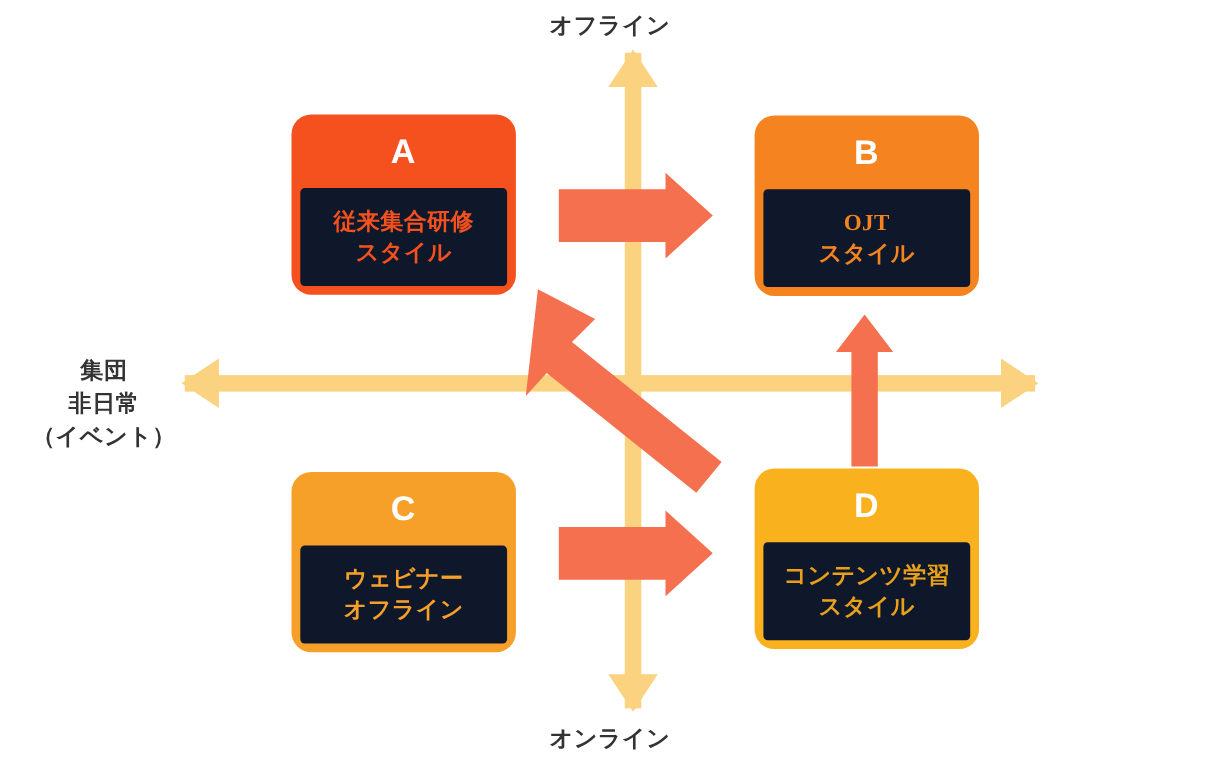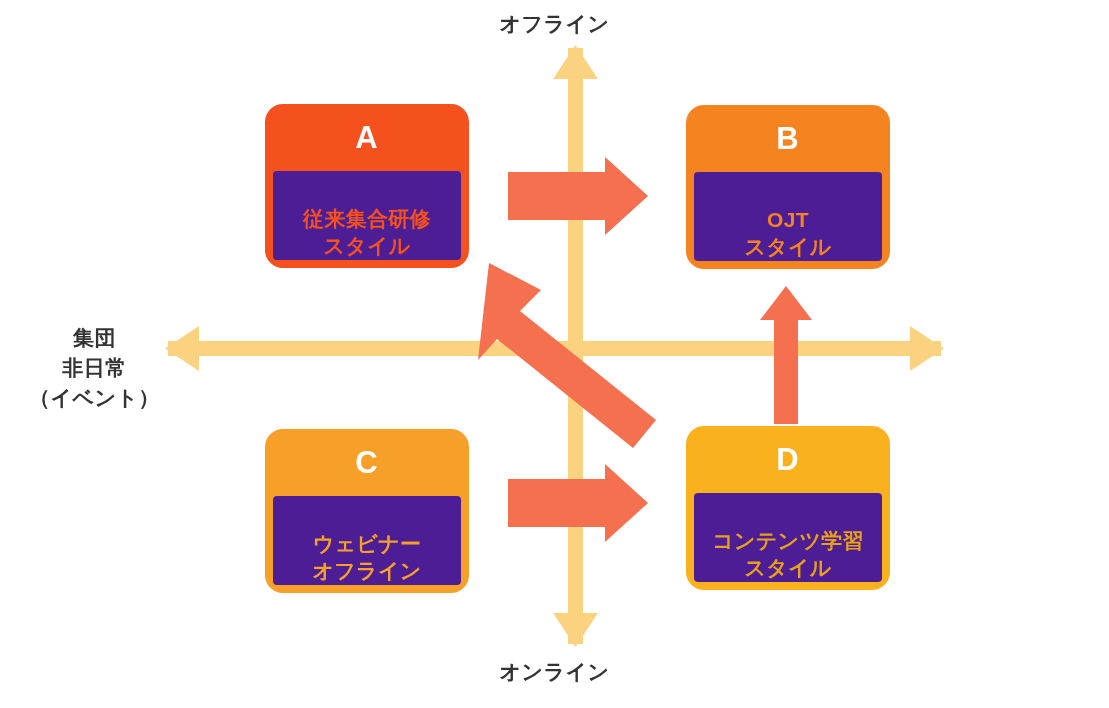--- a/index.html
+++ b/index.html
@@ -92,43 +92,43 @@
     font-size: 31px;
     line-height: 48px;
     letter-spacing: 1px;
   }
   .card-body {
     position: absolute;
     left: 8px;
     right: 8px;
     top: 67px;
     bottom: 8px;
-    background: #4c1d95;
+    background: #0f172a;
     border-radius: 4px;
     display: flex;
-    align-items: flex-end;
+    align-items: center;
     justify-content: center;
     text-align: center;
   }
   .card-body-text {
     font-weight: bold;
     font-size: 21px;
     line-height: 1.32;
     white-space: pre-line;
     letter-spacing: 0.3px;
     padding: 0 2px;
   }
 
   #card-a { left: 265px; top: 104px; background: #F4511E; }
   #card-b { left: 686px; top: 105px; background: #F5831F; }
   #card-c { left: 265px; top: 429px; background: #F6A02A; }
   #card-d { left: 686px; top: 426px; background: #F9B21D; }
 
   #card-a .card-body-text { color: #F4511E; }
-  #card-b .card-body-text { color: #F5831F; }
+  #card-b .card-body-text { color: #F5831F; font-family: Liberation Serif, serif; }
   #card-c .card-body-text { color: #F6A02A; }
   #card-d .card-body-text { color: #E8A019; }
 </style>
 </head>
 <body>
 
 <div id="canvas">
 
   <svg class="layer layer-axes" viewBox="0 0 1109 708">
 

